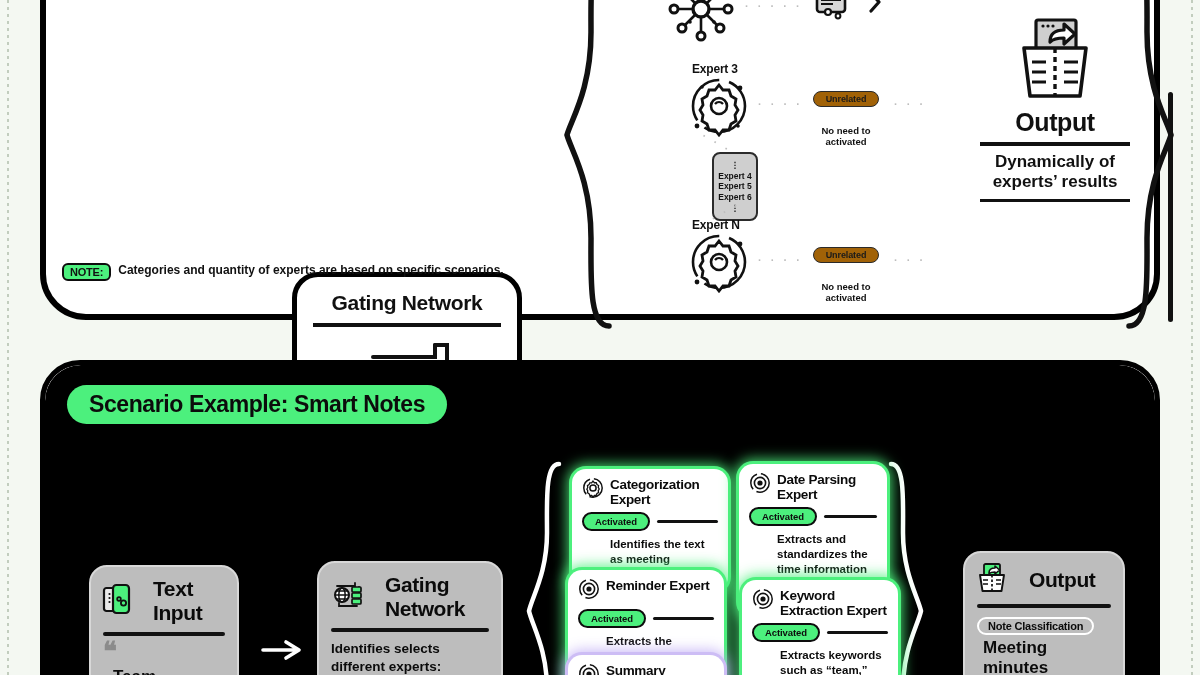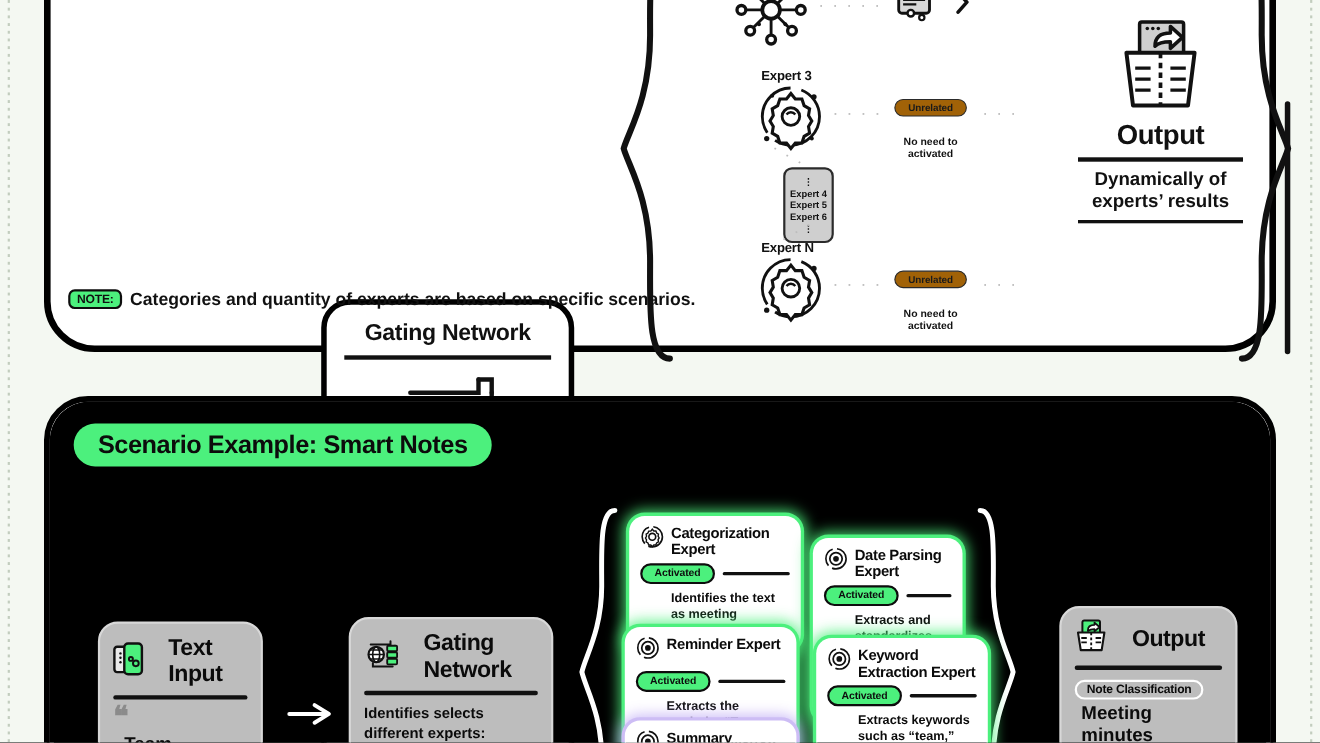--- a/index.html
+++ b/index.html
@@ -91,21 +91,21 @@
   .output-top .title { font-size: 25px; font-weight: 700; letter-spacing: -.4px; margin-top: 2px;}
   .output-top .rule { height: 3.5px; background:#111; margin: 5px 0 6px; }
   .output-top .sub { font-size: 17px; font-weight: 600; line-height: 1.22; }
 
   
   .note-strip { position: absolute; left: 62px; top: 263px; display: flex; gap: 7px; align-items: flex-start; }
   .note-pill {
     background: #4cf07d; border: 2px solid #0d0d0d; border-radius: 6px;
     font-size: 11px; font-weight: 800; padding: 1px 6px; letter-spacing: -.2px;
   }
-  .note-text { font-size: 16px; font-weight: 600; line-height: 1.25; }
+  .note-text { font-size: 12px; font-weight: 600; line-height: 1.25; }
 
   .tail-line { position: absolute; left: 1168px; top: 92px; width: 5px; height: 230px; background: #111; border-radius: 3px; }
 
   
   .panel-bottom {
     position: absolute; left: 40px; right: 40px; top: 360px; height: 400px;
     background: #000; border: 5px solid #000; border-radius: 40px;
     box-shadow: 0 0 0 4px #fff inset;
     overflow: hidden;
   }
@@ -417,21 +417,21 @@
           </span>
           <span class="xtitle">Categorization Expert</span>
         </div>
         <div class="xstatus">
           <span class="badge-green">Activated</span>
           <span class="xline"></span>
         </div>
         <div class="xdesc">Identifies the text as meeting minutes.</div>
       </div>
 
-      <div class="xcard glow-green" style="left:694px; top:124px; width:136px;">
+      <div class="xcard glow-green" style="left:694px; top:99px; width:148px;">
         <div class="xhead">
           <span>
             <svg width="22" height="22" viewBox="0 0 22 22">
               <circle cx="11" cy="11" r="9.2" stroke="#111" stroke-width="1.5" fill="none" stroke-dasharray="18 4"></circle>
               <circle cx="11" cy="11" r="5.6" stroke="#111" stroke-width="1.6" fill="#fff"></circle>
               <circle cx="11" cy="11" r="2.6" fill="#111"></circle>
             </svg>
           </span>
           <span class="xtitle">Date Parsing Expert</span>
         </div>

